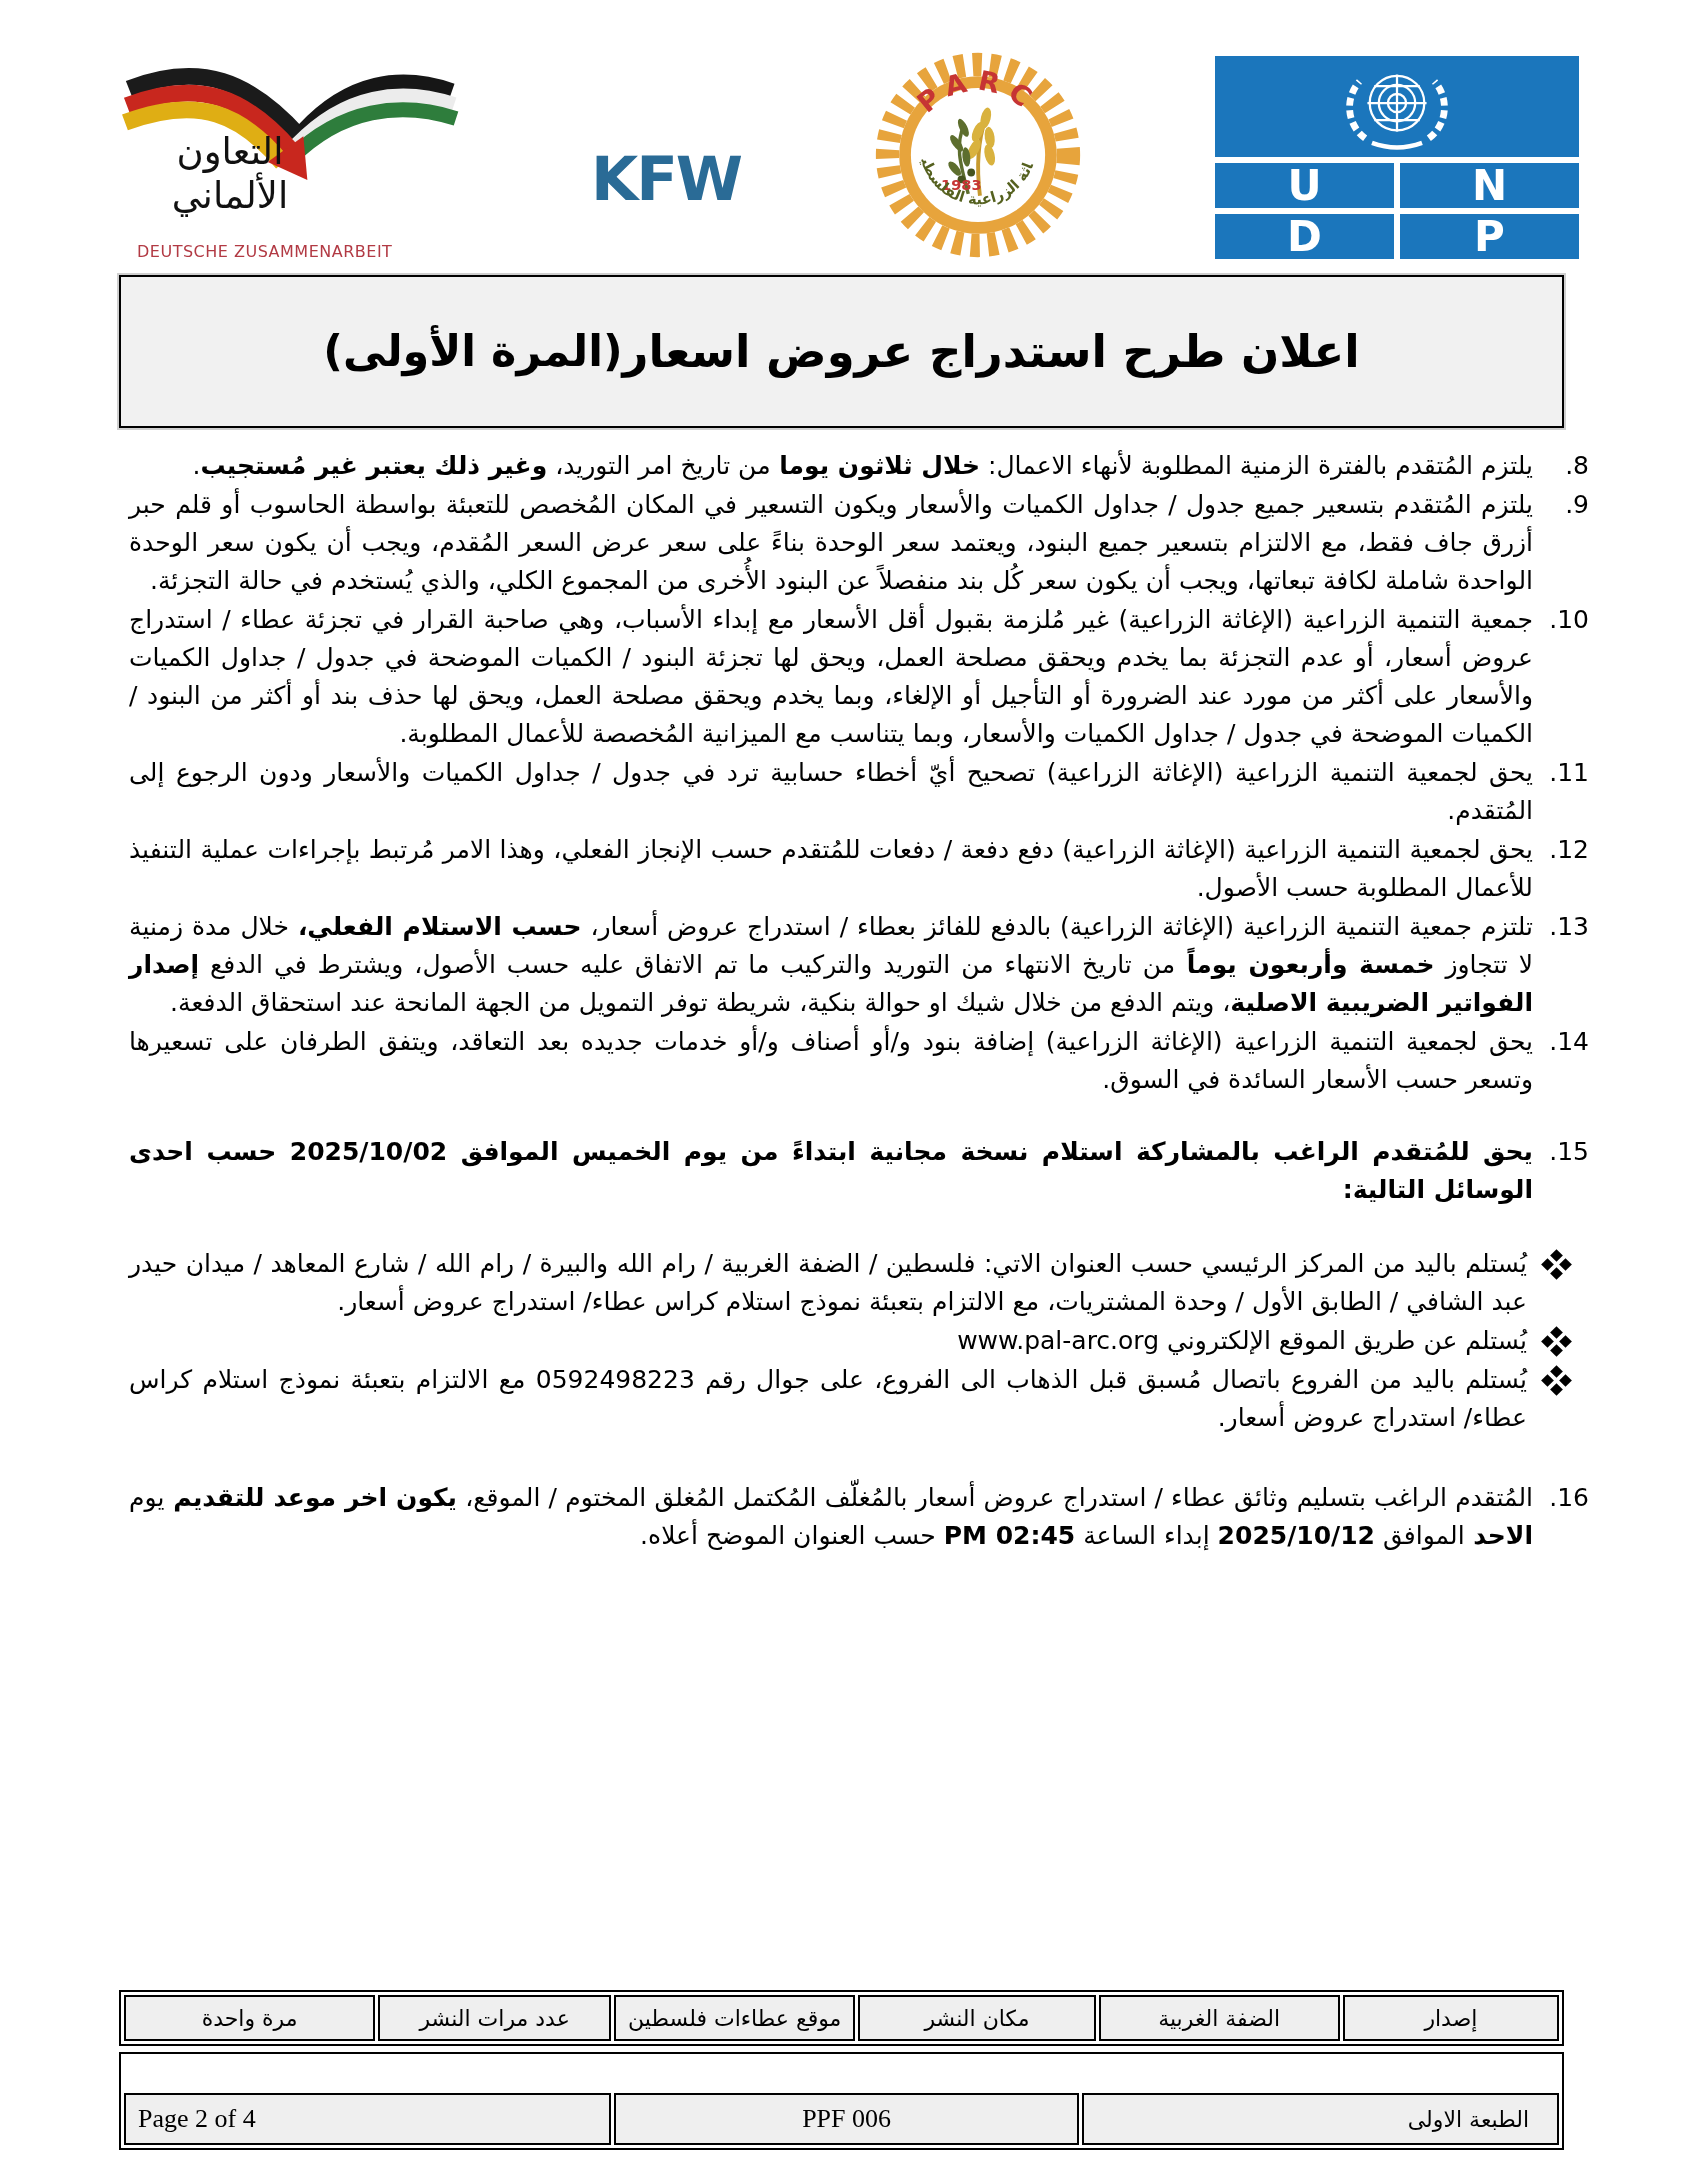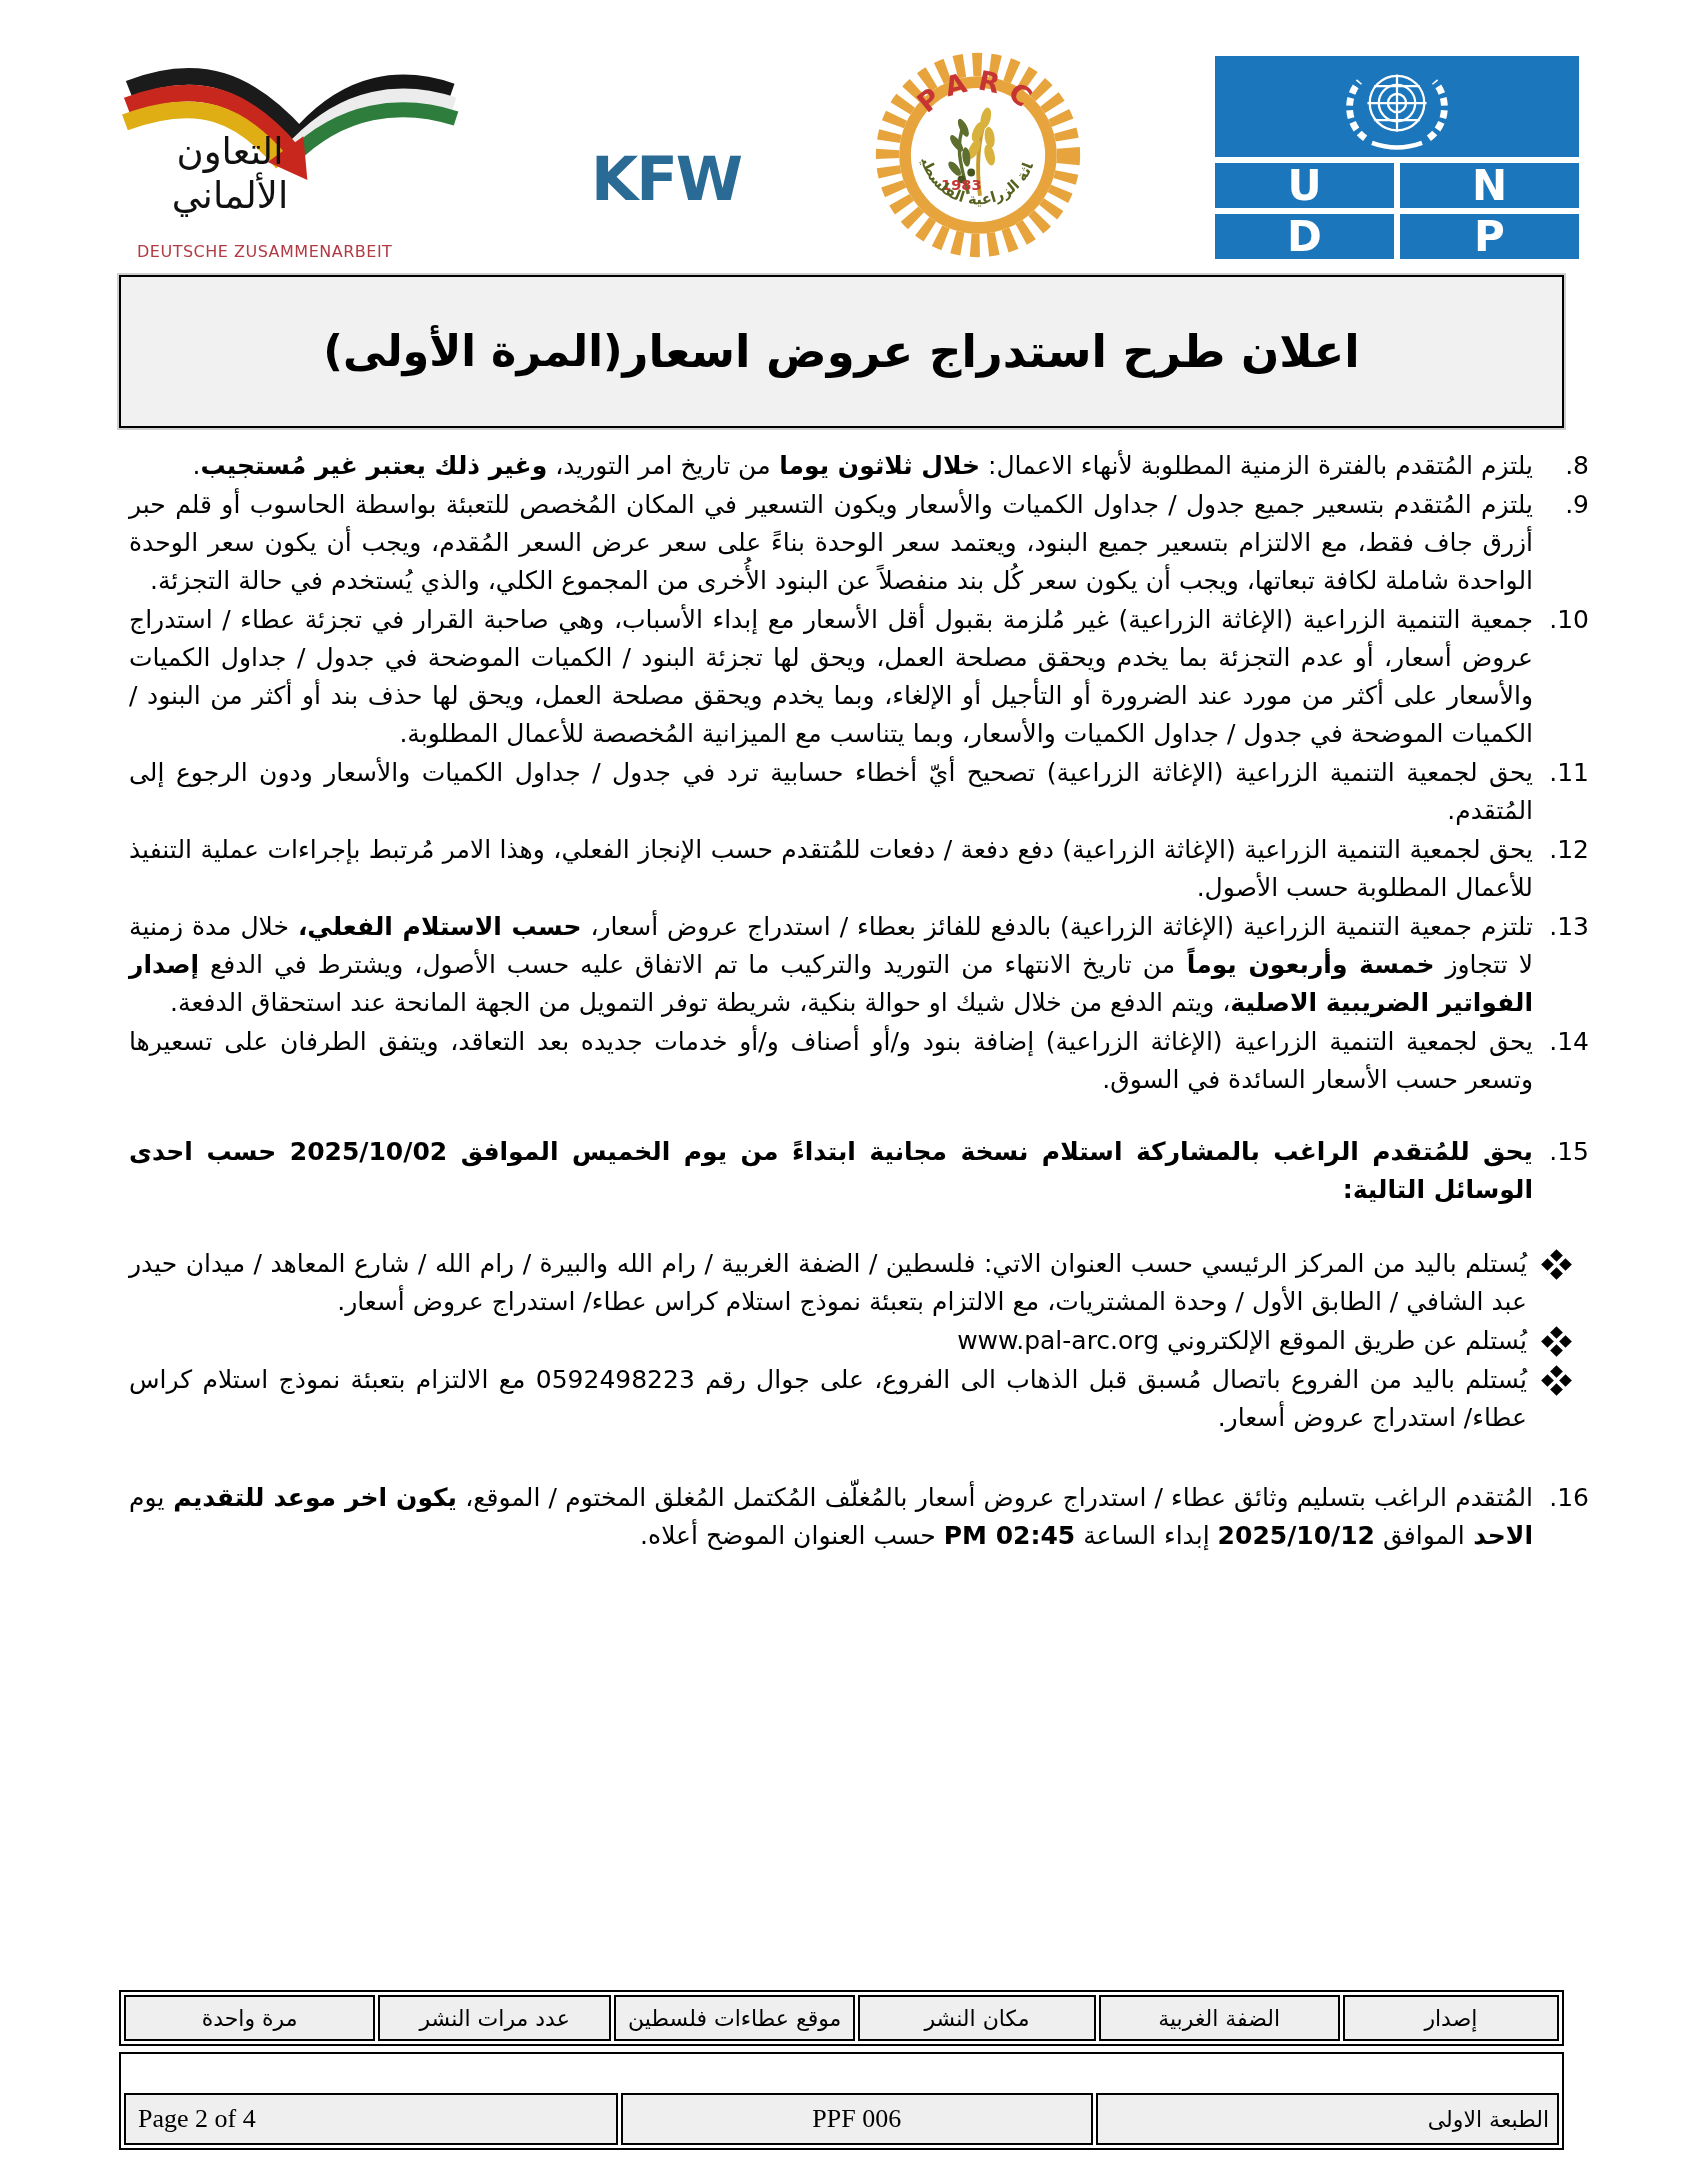--- a/index.html
+++ b/index.html
@@ -52,21 +52,21 @@
 
   
   .footer{position:absolute;left:119px;right:119px;top:1990px;}
   .frow{border:2px solid #000;padding:3px;display:flex;gap:3px;direction:rtl;background:#fff;}
   .frow + .frow{margin-top:6px;}
   .fcell{background:#efefef;border:2px solid #000;display:flex;align-items:center;
          justify-content:center;font-size:22px;height:42px;flex-basis:0;}
   .frow2 .fcell{height:48px;margin-top:36px;}
   .fcell.latin{font-family:"Liberation Serif",serif;font-size:26px;}
   .fcell.al-left{justify-content:flex-start;direction:ltr;padding-left:12px;}
-  .fcell.al-right{justify-content:flex-start;padding-right:8px;}
+  .fcell.al-right{justify-content:flex-start;padding-right:28px;}
 </style>
 </head>
 <body>
 
 <div class="page">
 
   <div class="logos">
 
     <div class="glogo">
       <svg width="342" height="134" viewBox="0 0 345 135">

